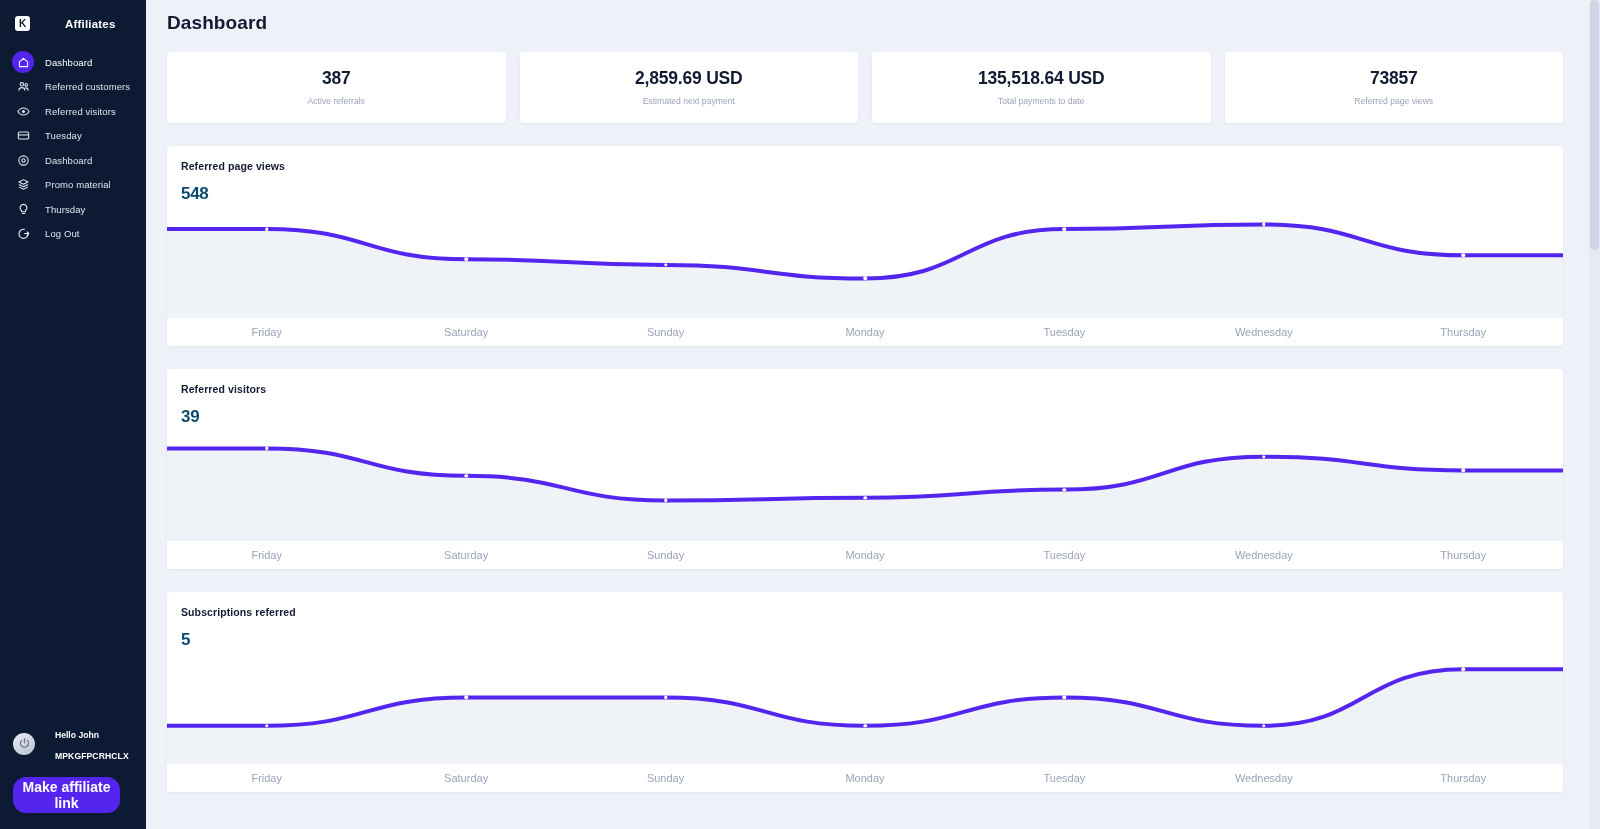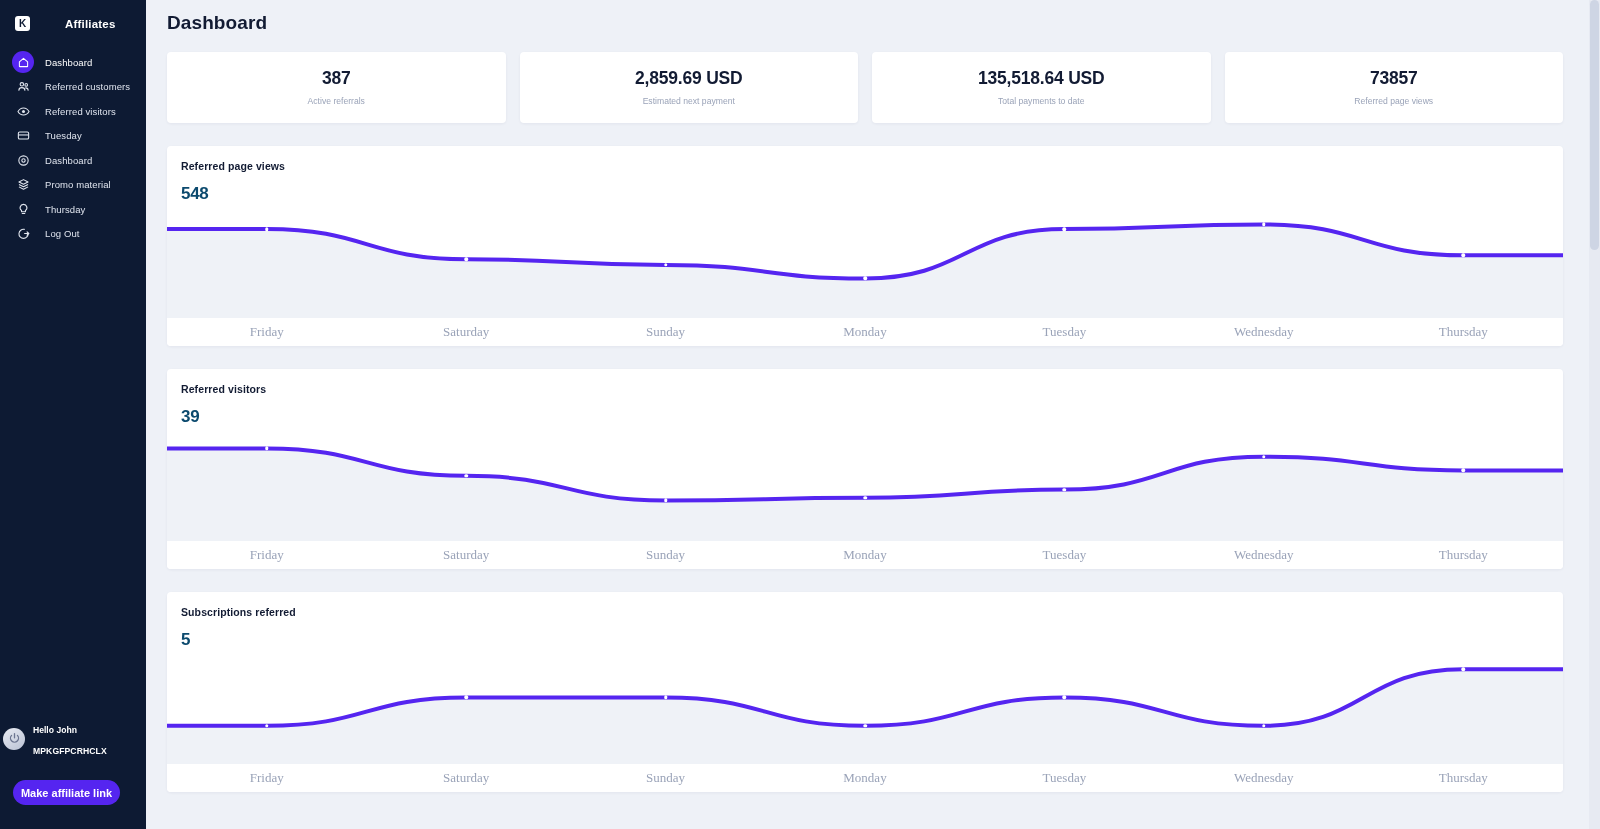--- a/index.html
+++ b/index.html
@@ -43,34 +43,34 @@
     width: 22px; height: 22px; min-width: 22px;
     display: flex; align-items: center; justify-content: center;
     border-radius: 50%;
   }
   .nav-item.active .nav-ico { background: #5525f0; }
   .nav-ico svg { display: block; }
   .nav-label { color: #dfe4ee; font-size: 9.5px; letter-spacing: .1px; white-space: nowrap; }
   .nav-item.active .nav-label { color: #ffffff; }
 
   .sidebar-footer { position: absolute; bottom: 0; left: 0; width: 146px; padding: 0 0 16px 0; }
-  .user-row { display: flex; align-items: center; gap: 8px; padding: 0 0 13px 3px; }
+  .user-row { display: flex; align-items: center; gap: 20px; padding: 0 0 13px 13px; }
   .avatar {
     width: 22px; height: 22px; min-width: 22px; border-radius: 50%;
     background: linear-gradient(145deg,#e9ecf3,#b9c1d4);
     display: flex; align-items: center; justify-content: center;
   }
   .user-text { line-height: 1.28; }
   .user-hello { color: #ffffff; font-size: 8.6px; font-weight: 600; }
   .user-code { color: #ffffff; font-size: 8.6px; font-weight: 600; letter-spacing: .1px; }
   .cta {
-    display: block; margin: 8px 13px; height: 25px;
+    display: block; margin: 0 13px; height: 36px;
     background: #5525f0; color: #ffffff;
     border: none; border-radius: 13px;
-    font-family: inherit; font-size: 11px; font-weight: 700;
+    font-family: inherit; font-size: 14px; font-weight: 700;
     cursor: pointer; width: 107px;
   }
 
   
   .main {
     flex: 1; height: 829px; position: relative;
     background: #eef1f7; overflow: hidden;
   }
   .page-title {
     font-size: 19px; font-weight: 600; color: #121b33;
@@ -97,21 +97,21 @@
   .chart-title { font-size: 10.5px; font-weight: 600; color: #121b33; letter-spacing: .1px; }
   .chart-value { font-size: 17px; font-weight: 700; color: #0c4a6e; margin-top: 12px; letter-spacing: -.3px; }
 
   .chart-plot { position: absolute; left: 0; top: 0; right: 0; height: 172px; }
   .chart-plot svg { display: block; width: 100%; height: 100%; }
 
   .chart-axis {
     position: absolute; bottom: 0; left: 0; right: 0; height: 28px;
     display: flex; align-items: center; background: #ffffff;
   }
-  .axis-tick { flex: 1; text-align: center; font-size: 13px; color: #9aa3b8; font-family: Liberation Serif, serif; }
+  .axis-tick { flex: 1; text-align: center; font-size: 11px; color: #9aa3b8; }
 
   .scrollbar-track {
     position: absolute; top: 0; right: 0; width: 11px; height: 829px;
     background: #e7eaf2;
   }
   .scrollbar-thumb {
     position: absolute; top: 0; right: 1px; width: 9px; height: 250px;
     background: #ced5e4; border-radius: 5px;
   }
 </style>

